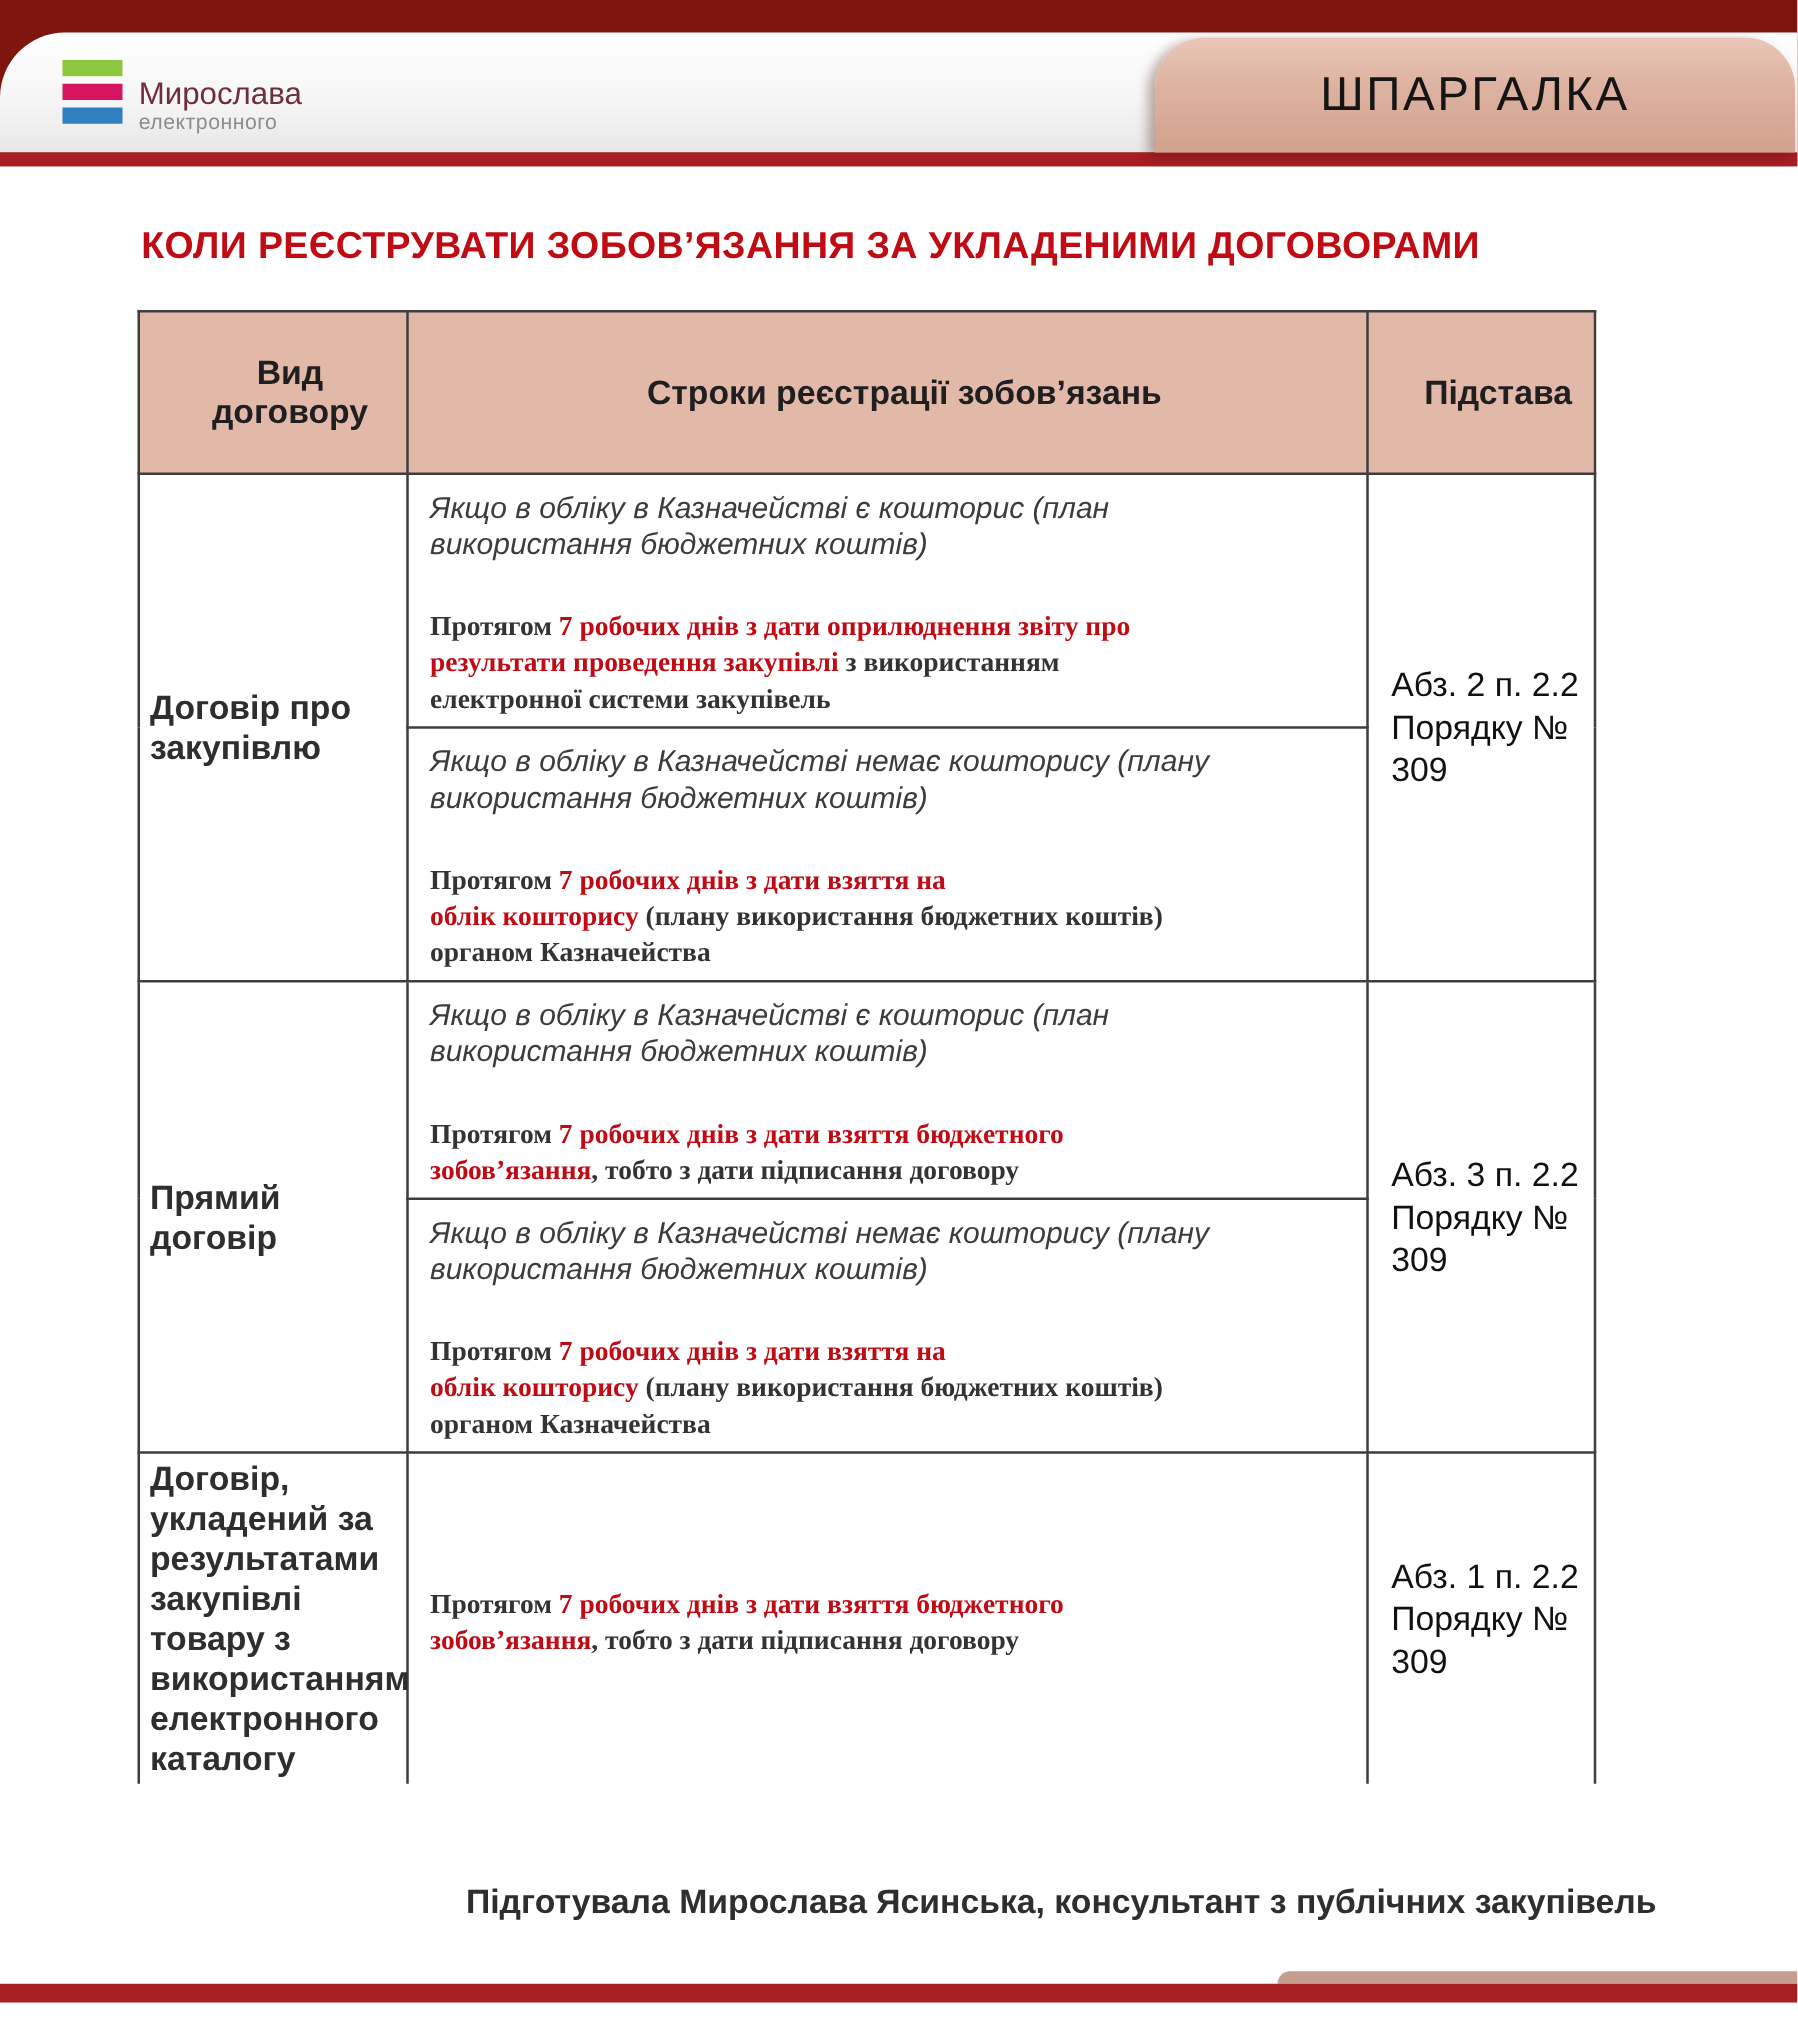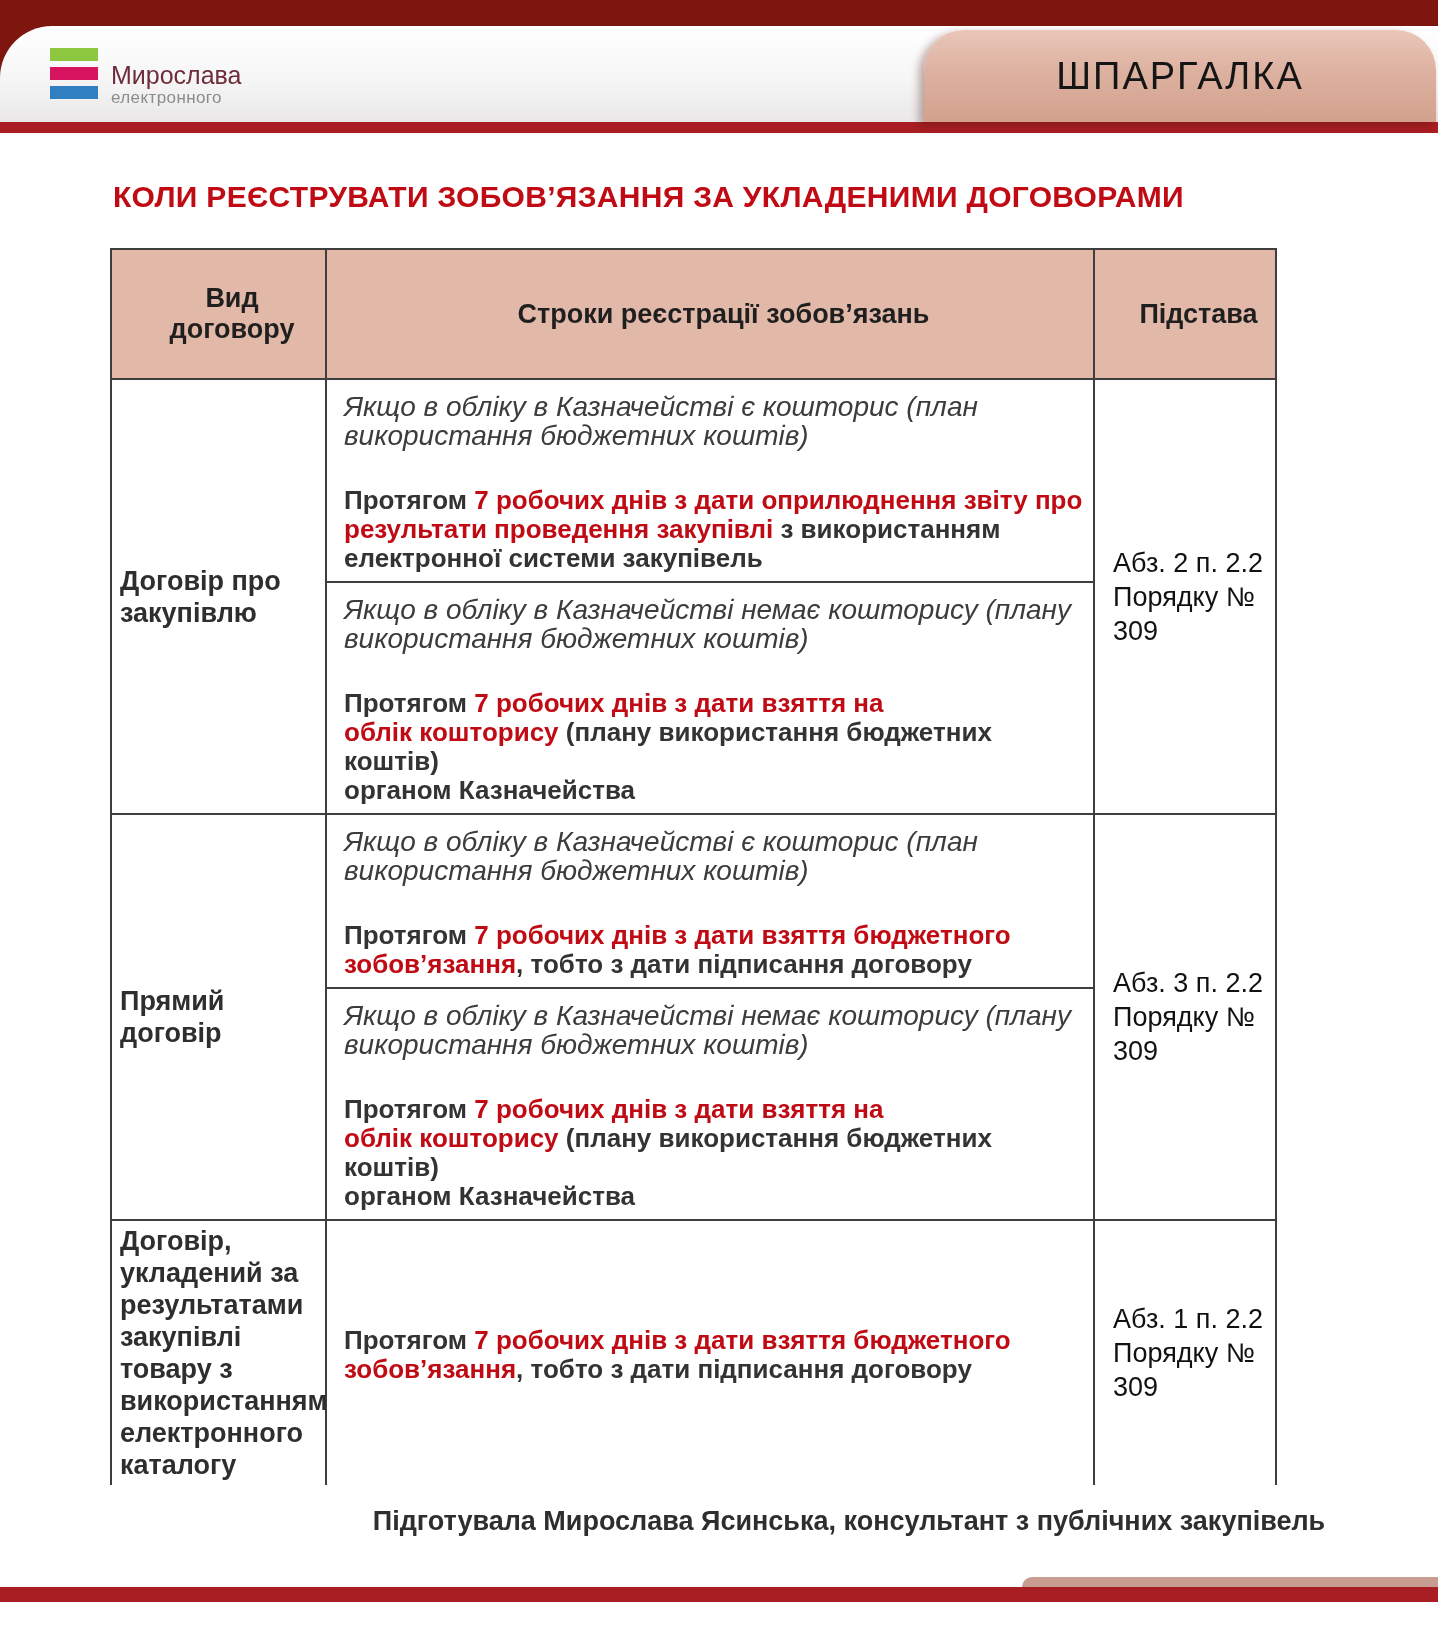--- a/index.html
+++ b/index.html
@@ -49,24 +49,24 @@
   tr.r1a{height:199px;} tr.r1b{height:190px;}
   tr.r2a{height:160px;} tr.r2b{height:190px;}
   tr.r3{height:253px;}
   tr.last td{border-bottom:none;}
   td.type{font-size:27px;font-weight:bold;color:#2e2e2e;vertical-align:middle;
     padding:4px 6px 4px 8px;white-space:pre-line;line-height:32px;}
   td.basis{font-size:27px;font-weight:normal;color:#111111;vertical-align:middle;
     padding:4px 4px 4px 18px;white-space:pre-line;line-height:34px;}
   td.case{vertical-align:top;padding:12px 6px 8px 17px;}
   td.case.case-center{vertical-align:middle;}
-  .condition{margin:0;font-size:28px;line-height:29px;font-style:italic;
+  .condition{margin:0;font-size:24px;line-height:29px;font-style:italic;
     color:#3c3c3c;white-space:pre-wrap;}
-  .term{margin:36px 0 0 0;font-size:26px;line-height:29px;font-weight:bold;
-    color:#333333;white-space:pre-wrap;}
+  .term{margin:36px 0 0 0;font-size:22px;line-height:29px;font-weight:bold;
+    color:#333333;white-space:pre-wrap;font-family:Liberation Serif, serif;}
   .case-center .term{margin:0;}
   .term .red{color:var(--accent-red,#c00000);}
   .term .dark{color:#333333;}
   
   .credit{position:absolute;top:1506px;left:0;width:1438px;margin:0;
     box-sizing:border-box;padding-left:260px;text-align:center;
     font-size:27px;font-weight:bold;color:#2e2e2e;}
   .bottom-tab{position:absolute;top:1577px;right:0;width:416px;height:10px;
     background:#c69d90;border-top-left-radius:10px;}
   .bottom-stripe{position:absolute;top:1587px;left:0;width:1438px;height:15px;

